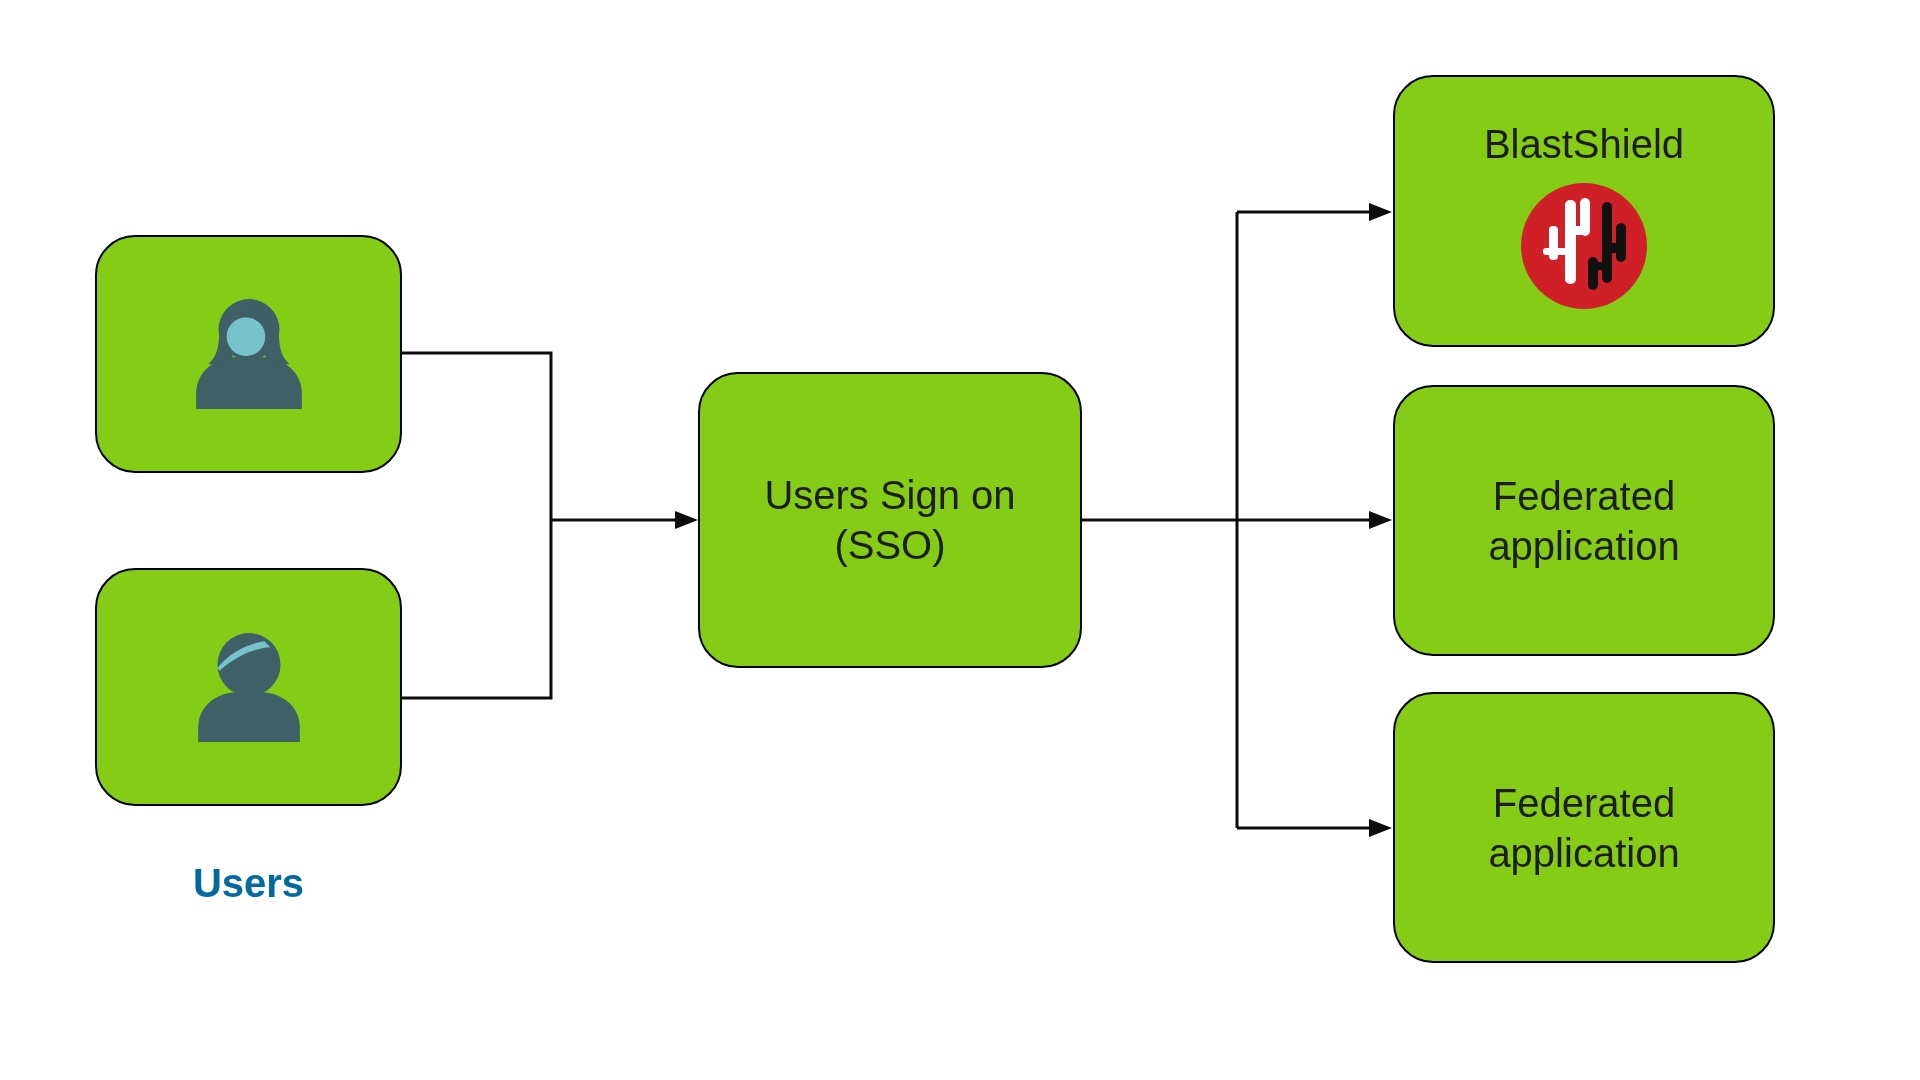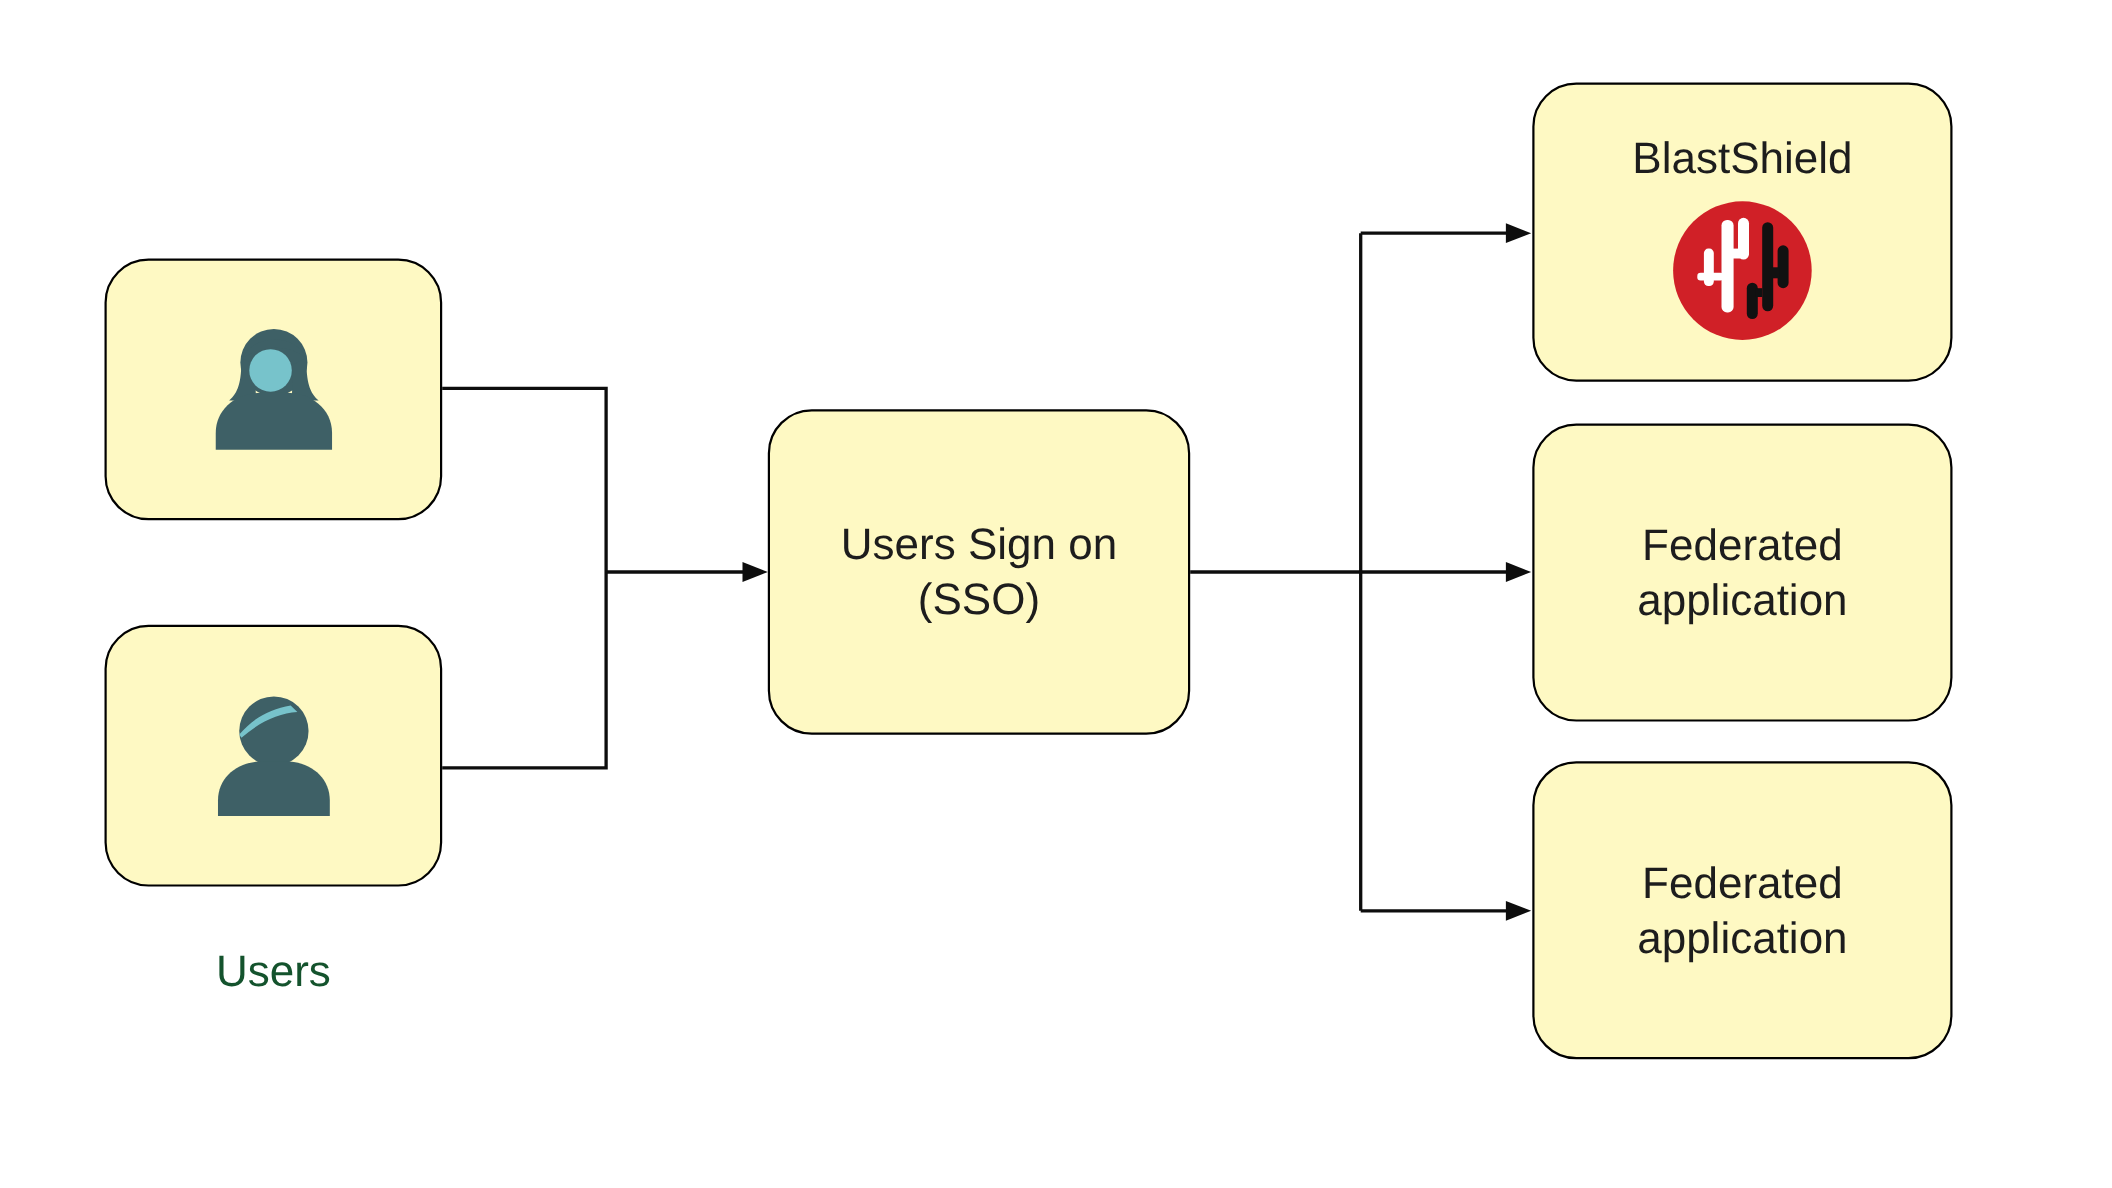--- a/index.html
+++ b/index.html
@@ -18,21 +18,21 @@
   }
   .connectors .ln {
     stroke: #0d0d0d;
     stroke-width: 3;
     fill: none;
   }
   .connectors .ah { fill: #0d0d0d; }
   .node {
     position: absolute;
     box-sizing: border-box;
-    background: #fef9c3;
+    background: #84cc16;
     border: 2.5px solid #000000;
     border-radius: 40px;
     display: flex;
     align-items: center;
     justify-content: center;
   }
   .node-label {
     font-size: 40px;
     font-weight: 500;
     line-height: 50px;
@@ -46,22 +46,22 @@
     padding-top: 42px;
   }
   .blast-logo { margin-top: 12px; }
   .users-label {
     position: absolute;
     left: 95px;
     top: 861px;
     width: 307px;
     text-align: center;
     font-size: 40px;
-    font-weight: 400;
-    color: #14532d;
+    font-weight: 700;
+    color: #0369a1;
   }
 </style>
 </head>
 <body>
 
 <div class="stage">
 
   <svg class="connectors" width="1920" height="1080" viewBox="0 0 1920 1080">
     <path class="ln" d="M402 353 H551 V698 H402"></path>
     <path class="ln" d="M551 520 H677"></path>

